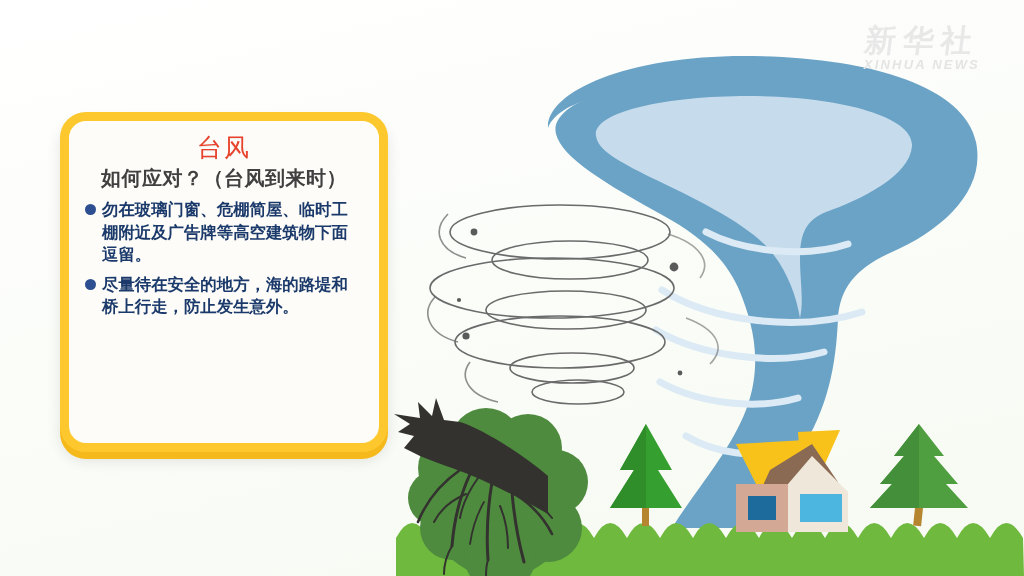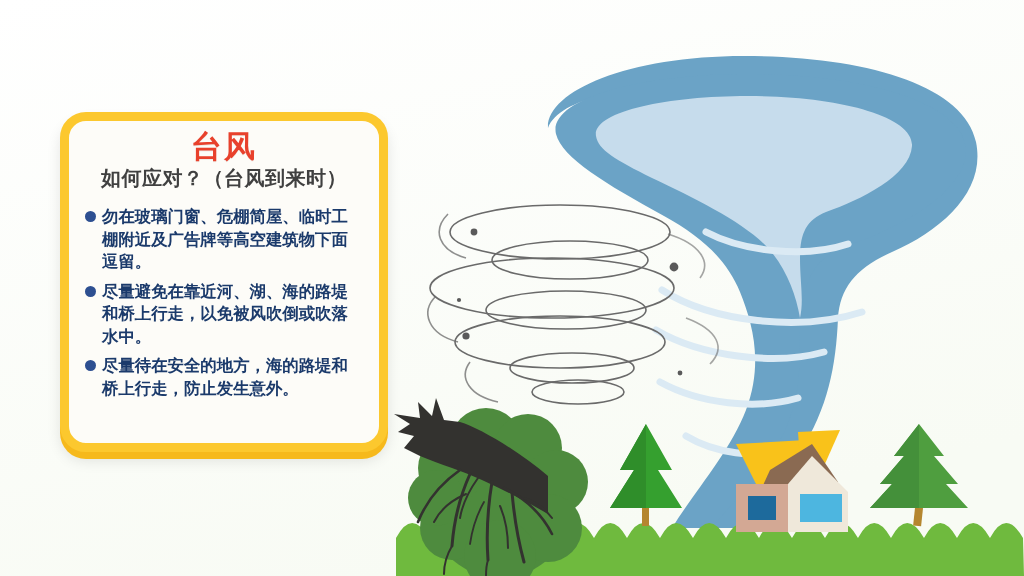--- a/index.html
+++ b/index.html
@@ -21,26 +21,26 @@
   .logo-en{font-size:13px;line-height:15px;font-weight:bold;
            letter-spacing:2.2px;color:#e4e4e4;font-style:italic;
            margin-top:1px;}
 
   
   .card{position:absolute;left:60px;top:112px;width:328px;height:340px;
         border:9px solid #fcc82e;border-radius:26px;
         background:#fdfcf8;box-sizing:border-box;
         box-shadow:0 7px 0 0 #f6b91c, 0 9px 14px rgba(0,0,0,.10);}
   .card-inner{padding:11px 16px 0 16px;}
-  .card-title{color:#e8412c;font-size:31px;line-height:30px;font-weight:bold;
+  .card-title{color:#e8412c;font-size:25px;line-height:30px;font-weight:normal;
               text-align:center;letter-spacing:2px;
               text-shadow:0 1px 0 rgba(0,0,0,.06);}
   .card-sub{color:#404040;font-size:20px;line-height:26px;font-weight:bold;
             text-align:center;letter-spacing:.5px;margin-top:3px;}
-  .bullets{margin-top:14px;}
+  .bullets{margin-top:7px;}
   .bullet{display:flex;align-items:flex-start;margin-bottom:7px;}
   .dot{flex:0 0 auto;width:11px;height:11px;border-radius:50%;
        background:#2d4f91;margin-top:6px;margin-right:6px;}
   .btext{color:#1b3a6b;font-size:16.4px;line-height:22.5px;font-weight:bold;
          letter-spacing:0px;}
 
   
   .tornado{position:absolute;left:0;top:0;width:1024px;height:576px;}
 </style>
 </head>
@@ -202,36 +202,36 @@
           <path d="M524 498 C 536 502, 546 510, 552 518" stroke-width="2"></path>
           <path d="M466 494 C 452 500, 440 510, 434 522" stroke-width="2"></path>
           <path d="M500 506 C 506 520, 508 534, 508 548" stroke-width="2"></path>
           <path d="M484 502 C 476 516, 472 530, 470 544" stroke-width="1.8"></path>
         </g>
       </g>
 
     </g>
   </svg>
 
+  <div class="logo">
+    <div class="logo-cn">新华社</div>
+    <div class="logo-en">XINHUA NEWS</div>
+  </div>
 
   <div class="card">
     <div class="card-inner">
       <div class="card-title">台风</div>
       <div class="card-sub">如何应对？（台风到来时）</div>
       <div class="bullets">
 
         <div class="bullet">
           <span class="dot"></span>
           <span class="btext">勿在玻璃门窗、危棚简屋、临时工棚附近及广告牌等高空建筑物下面逗留。</span>
         </div>
 
-        <div class="bullet">
-          <span class="dot"></span>
-          <span class="btext">尽量避免在靠近河、湖、海的路堤和桥上行走，以免被风吹倒或吹落水中。</span>
-        </div>
 
         <div class="bullet">
           <span class="dot"></span>
           <span class="btext">尽量待在安全的地方，海的路堤和桥上行走，防止发生意外。</span>
         </div>
 
       </div>
     </div>
   </div>
 

